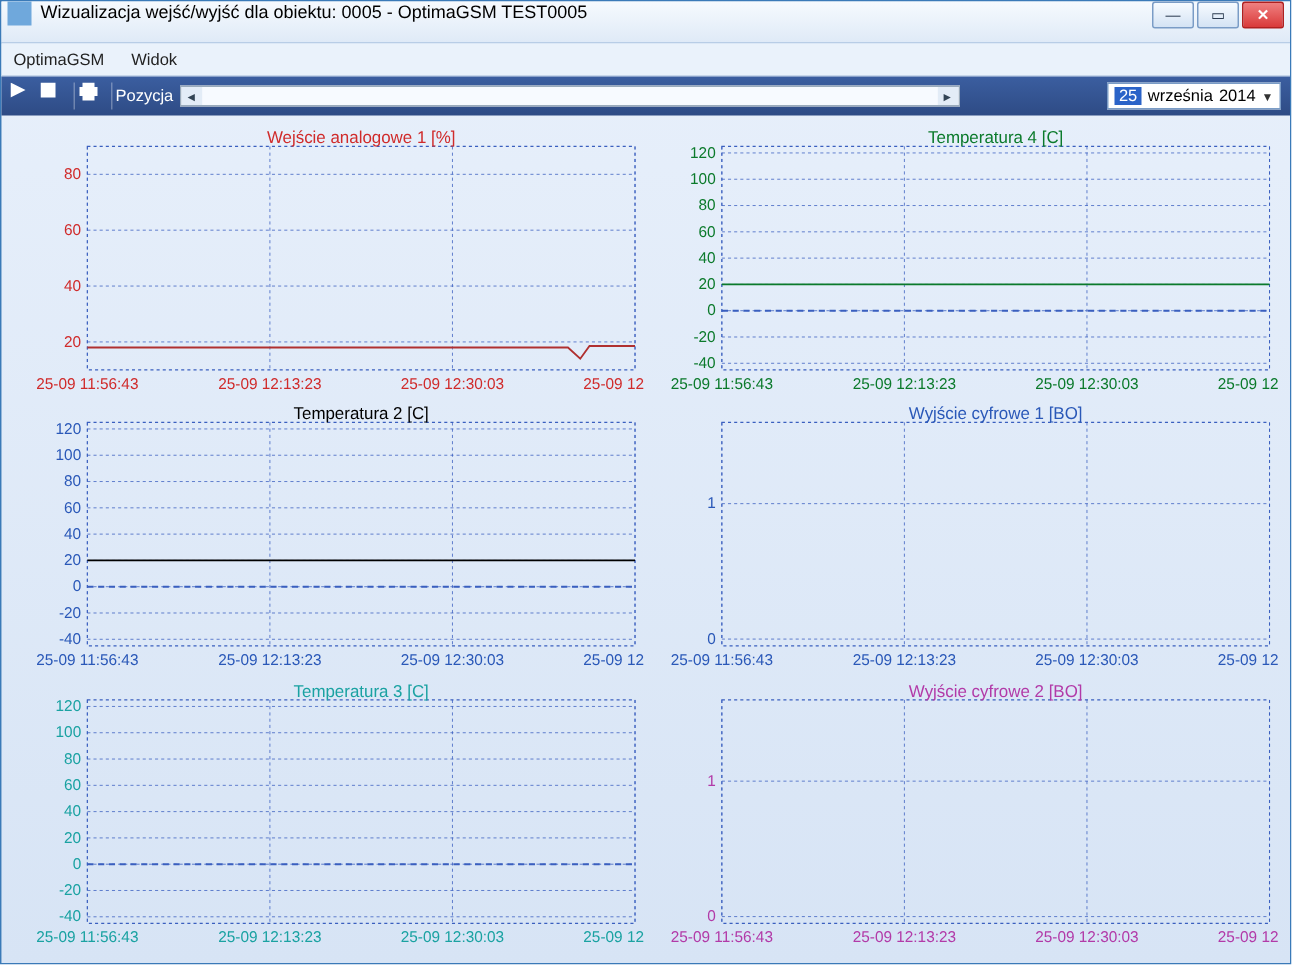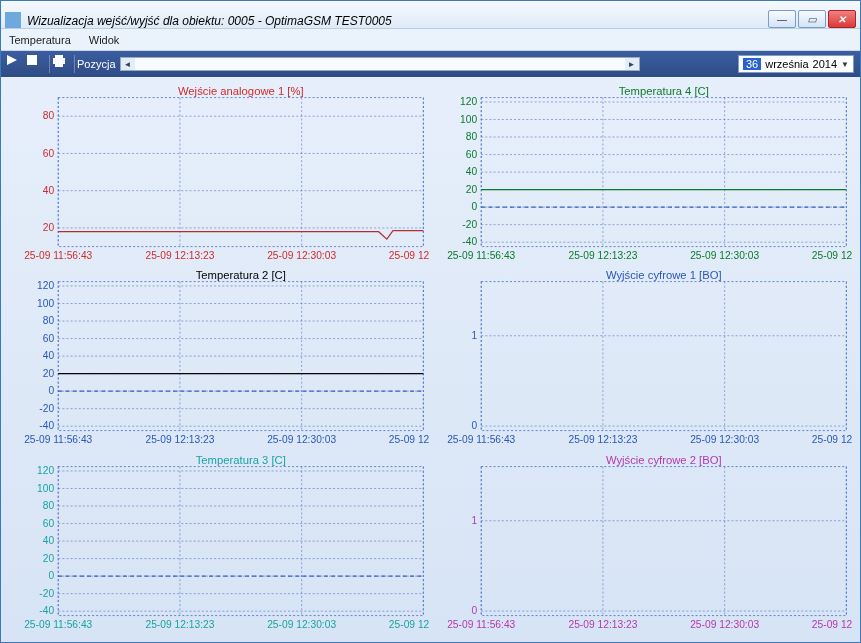--- a/index.html
+++ b/index.html
@@ -1,18 +1,18 @@
 <!DOCTYPE html>
 <html><head>
 <meta charset="utf-8">
 <style>
   * { box-sizing: border-box; margin: 0; padding: 0; }
   body { font-family: "Segoe UI", Tahoma, sans-serif; font-size: 11px; background: #fff; }
   .window { width: 861px; height: 643px; border: 1px solid #3a7ab8; background: linear-gradient(#e8f0fb,#d7e4f5); display: flex; flex-direction: column; }
-  .titlebar { height: 28px; background: linear-gradient(#f6fafe,#dfeaf7); display: flex; align-items: flex-end; padding: 0 4px; border-bottom: 1px solid #b8cde6; font-style: italic; }
+  .titlebar { height: 28px; background: linear-gradient(#f6fafe,#dfeaf7); display: flex; align-items: flex-start; padding: 0 4px; border-bottom: 1px solid #b8cde6; }
   .titlebar-icon { width: 16px; height: 16px; background: #6fa8dc; margin-right: 6px; }
   .titlebar-text { flex: 1; font-size: 12px; color: #000; }
   .winbtns { display: flex; gap: 2px; }
   .winbtn { width: 28px; height: 18px; border: 1px solid #7a9cc6; border-radius: 2px; background: linear-gradient(#f7fbff,#d4e3f4); display:flex; align-items:center; justify-content:center; font-size:10px; color:#2b3b50;}
   .winbtn.close { background: linear-gradient(#f08080,#d93a3a); border-color:#b02020; color:#fff; font-weight:bold;}
   .menubar { height: 22px; background: #eaf2fb; display:flex; align-items:center; padding: 0 8px; gap: 18px; border-bottom:1px solid #c6d6ea;}
   .menubar span { color:#222; cursor:default;}
   .toolbar { height: 26px; background: linear-gradient(#3b5ea0,#2e4b85); display:flex; align-items:center; padding: 0 6px; gap:0; color:#fff;}
   .tbtn { width:20px; height:18px; display:flex; align-items:center; justify-content:center; color:#fff; }
   .tsep { width:1px; height:18px; background:rgba(255,255,255,0.3); margin:0 2px;}
@@ -39,21 +39,21 @@
     <div class="titlebar-icon"></div>
     <div class="titlebar-text">Wizualizacja wejść/wyjść dla obiektu: 0005 - OptimaGSM TEST0005</div>
     <div class="winbtns">
       <div class="winbtn">—</div>
       <div class="winbtn">▭</div>
       <div class="winbtn close">✕</div>
     </div>
   </div>
 
   <div class="menubar">
-    <span>Temperatura</span>
+    <span>OptimaGSM</span>
     <span>Widok</span>
   </div>
 
   <div class="toolbar">
     <div class="tbtn">
       <svg width="10" height="10">
           <polygon points="0,0 10,5 0,10" fill="#fff"></polygon>
         </svg>
     </div>
     <div class="tbtn">
@@ -70,21 +70,21 @@
         </svg>
     </div>
     <div class="tsep"></div>
     <span class="tlabel">Pozycja</span>
     <div class="scroller">
       <div class="arrow">◄</div>
       <div class="track"></div>
       <div class="arrow">►</div>
     </div>
     <div class="datebox">
-      <span class="day">36</span>
+      <span class="day">25</span>
       <span>września</span>
       <span>2014</span>
       <span class="dd">▼</span>
     </div>
   </div>
 
   <div class="content">
     <div class="grid" id="chart-grid">
         <div class="chart">
           <svg viewBox="0 0 410 175" preserveAspectRatio="none">

